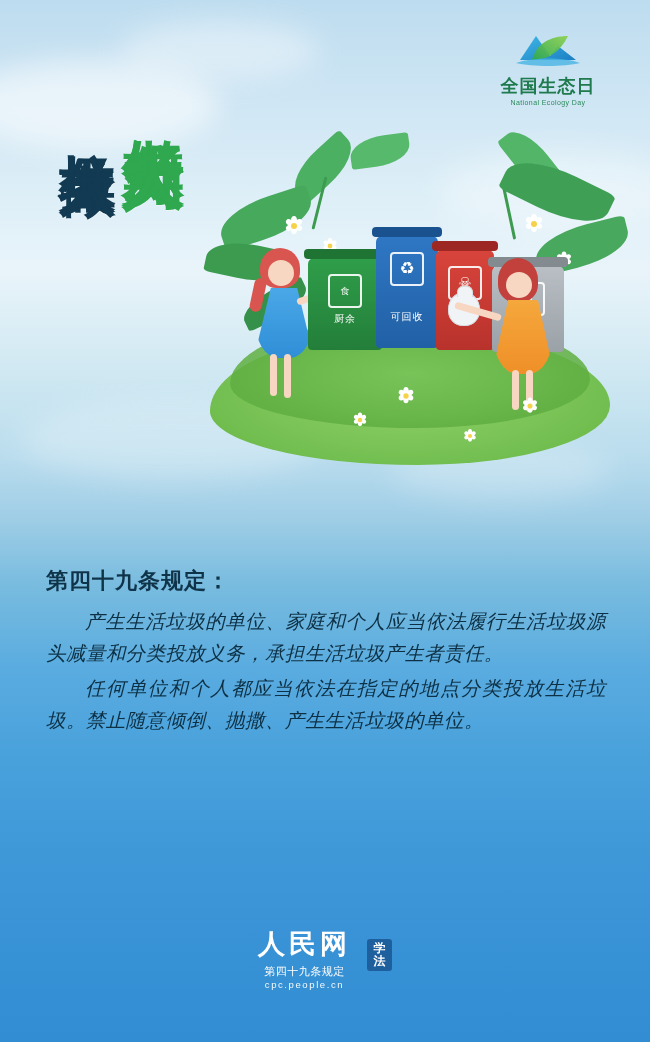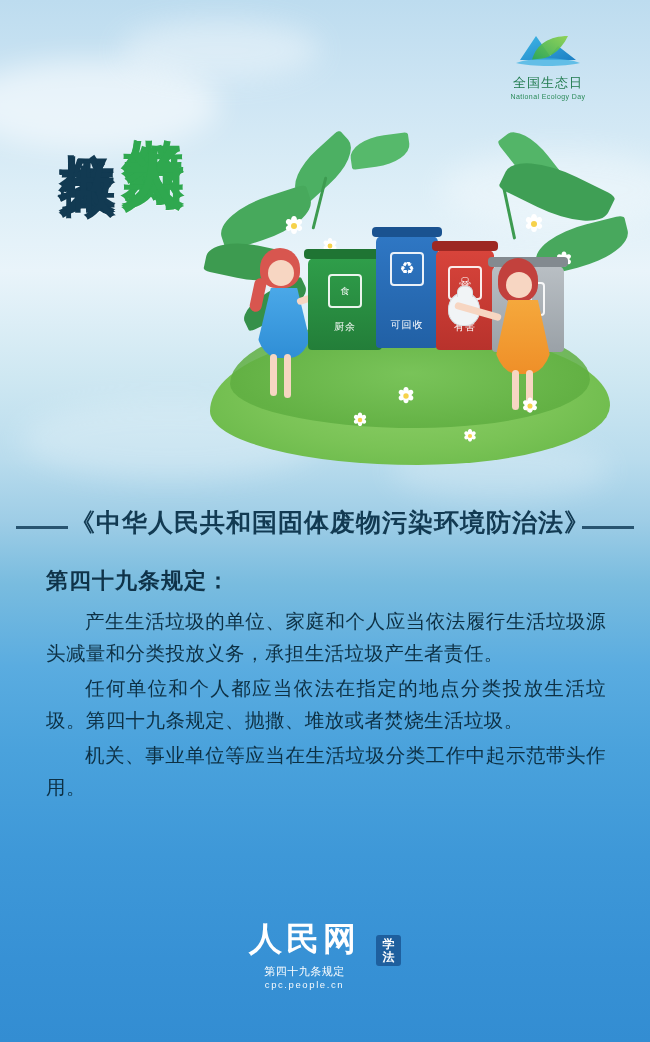--- a/index.html
+++ b/index.html
@@ -54,22 +54,22 @@
     width: 136px;
     text-align: center;
   }
   .logo-mark {
     width: 100%;
     height: 46px;
     position: relative;
   }
   .logo-title {
     color: #1f7a4d;
-    font-size: 13px;
-    font-weight: normal;
+    font-size: 18px;
+    font-weight: bold;
     letter-spacing: 1px;
     margin-top: 2px;
   }
   .logo-sub {
     color: #2a8a58;
     font-size: 7px;
     letter-spacing: .4px;
     margin-top: 1px;
   }
 
@@ -200,21 +200,21 @@
     border: 2px solid rgba(255,255,255,.9);
     border-radius: 4px;
     color: #fff;
     font-size: 9px;
     text-align: center;
     line-height: 30px;
   }
   .bin .lbl {
     position: absolute;
     left: 0; right: 0;
-    bottom: 16px;
+    bottom: 24px;
     text-align: center;
     color: #ffffff;
     font-size: 10px;
     letter-spacing: 1px;
   }
   .bin.green  { left: 108px; top: 118px; width: 74px; height: 92px; background: linear-gradient(180deg,#2f9e4a,#237e39); }
   .bin.green .lid { background:#1f7433; }
   .bin.blue   { left: 176px; top:  96px; width: 62px; height: 112px; background: linear-gradient(180deg,#2f77c4,#2160a5); }
   .bin.blue .lid { background:#1a5290; }
   .bin.red    { left: 236px; top: 110px; width: 58px; height: 100px; background: linear-gradient(180deg,#d8443b,#b8322c); }
@@ -336,35 +336,36 @@
     margin-bottom: 10px;
   }
   .para {
     color: #0d3044;
     font-size: 19.5px;
     line-height: 1.62;
     text-indent: 2em;
     letter-spacing: .4px;
     margin: 0 0 4px 0;
     text-align: justify;
+    font-style: italic;
   }
 
   
   .footer {
     position: absolute;
     left: 0; right: 0;
     bottom: 52px;
     display: flex;
     align-items: center;
     justify-content: center;
     gap: 16px;
   }
   .pd-logo { text-align: center; color: #ffffff; }
   .pd-logo .zh {
-    font-size: 33px;
+    font-size: 27px;
     font-weight: bold;
     letter-spacing: 4px;
     font-family: "Liberation Serif", serif;
   }
   .pd-logo .cn {
     font-size: 11px;
     letter-spacing: .5px;
     margin-top: 2px;
   }
   .pd-logo .en {
@@ -563,31 +564,25 @@
       <span style="transform:rotate(0deg)"></span>
         <span style="transform:rotate(60deg)"></span>
       <span style="transform:rotate(120deg)"></span>
         <span style="transform:rotate(180deg)"></span>
       <span style="transform:rotate(240deg)"></span>
         <span style="transform:rotate(300deg)"></span>
         <b></b>
     </div>
   </div>
 
-  <div class="divider-wrap">
-    <div class="divider-line lft"></div>
-    <div class="law-title">《中华人民共和国固体废物污染环境防治法》</div>
-    <div class="divider-line rgt"></div>
-  </div>
 
   <div class="body-wrap">
     <div class="clause-head">第四十九条规定：</div>
     <p class="para">产生生活垃圾的单位、家庭和个人应当依法履行生活垃圾源头减量和分类投放义务，承担生活垃圾产生者责任。</p>
-    <p class="para">任何单位和个人都应当依法在指定的地点分类投放生活垃圾。第四十九条规定、抛撒、堆放或者焚烧生活垃圾。</p>
-    <p class="para">机关、事业单位等应当在生活垃圾分类工作中起示范带头作用。</p>
+    <p class="para">任何单位和个人都应当依法在指定的地点分类投放生活垃圾。禁止随意倾倒、抛撒、产生生活垃圾的单位。</p>
   </div>
 
   <div class="footer">
     <div class="pd-logo">
       <div class="zh">人民网</div>
       <div class="cn">第四十九条规定</div>
       <div class="en">cpc.people.cn</div>
     </div>
     <div class="xuefa">
       <div class="badge">

